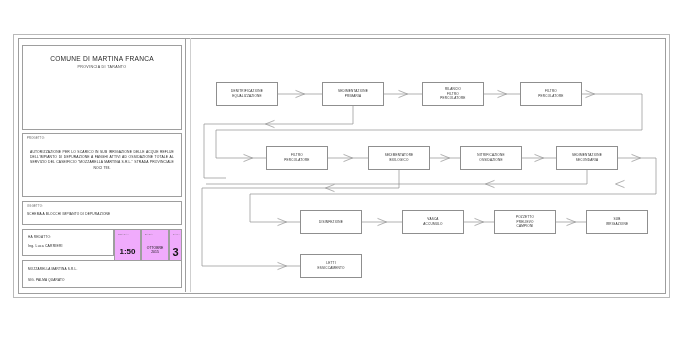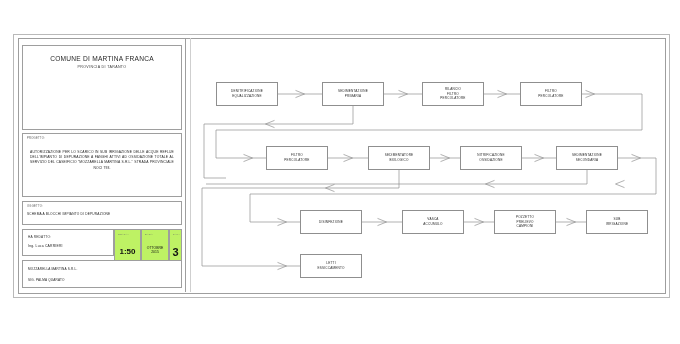--- a/index.html
+++ b/index.html
@@ -40,21 +40,21 @@
   .tb-ogg .lbl{position:absolute;left:4px;top:3px;font-size:2.7px;
                letter-spacing:.25px;color:#555;}
   .tb-ogg .body{position:absolute;left:4px;top:10px;font-size:3.2px;
                 letter-spacing:.2px;color:#1f1f1f;}
 
   
   .tb-red{left:22px;top:229px;width:92px;height:27px;}
   .tb-red .lbl{position:absolute;left:5px;top:5px;font-size:3.2px;letter-spacing:.2px;color:#333;}
   .tb-red .nm{position:absolute;left:5px;top:14px;font-size:3.4px;letter-spacing:.2px;color:#1f1f1f;}
 
-  .cell{position:absolute;border:1px solid #9e9e9e;background:#bef264;box-sizing:border-box;top:229px;height:34px;}
+  .cell{position:absolute;border:1px solid #9e9e9e;background:#f0abfc;box-sizing:border-box;top:229px;height:34px;}
   .cell .ch{position:absolute;left:3px;top:3px;font-size:2.5px;letter-spacing:.3px;color:#666;}
   .cell .cv{position:absolute;left:0;right:0;bottom:5px;text-align:center;color:#111;}
 
   .cell-scala{left:114px;width:27px;}
   .cell-scala .cv{font-size:8px;font-weight:bold;bottom:6px;}
   .cell-data{left:141px;width:28px;}
   .cell-data .cv{font-size:3.4px;line-height:1.35;bottom:7px;}
   .cell-tav{left:169px;width:13px;}
   .cell-tav .cv{font-size:11px;font-weight:bold;bottom:4px;}
 

